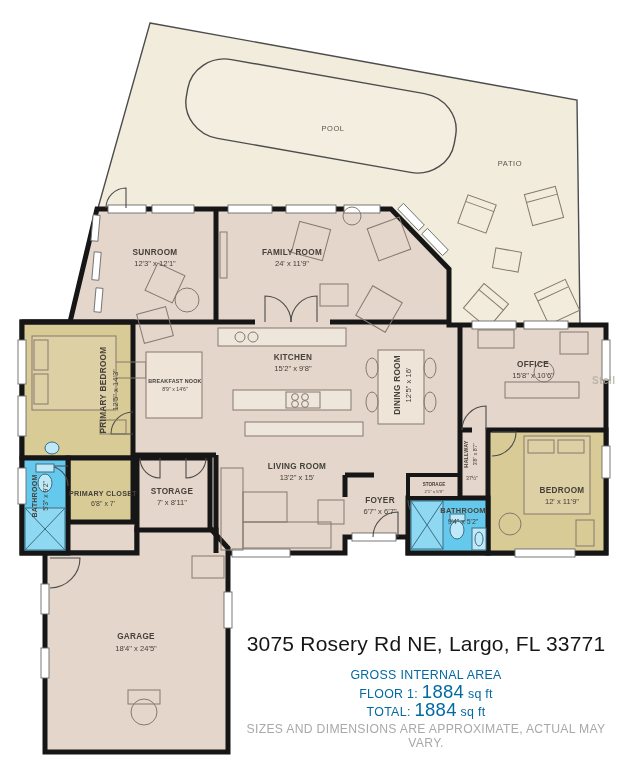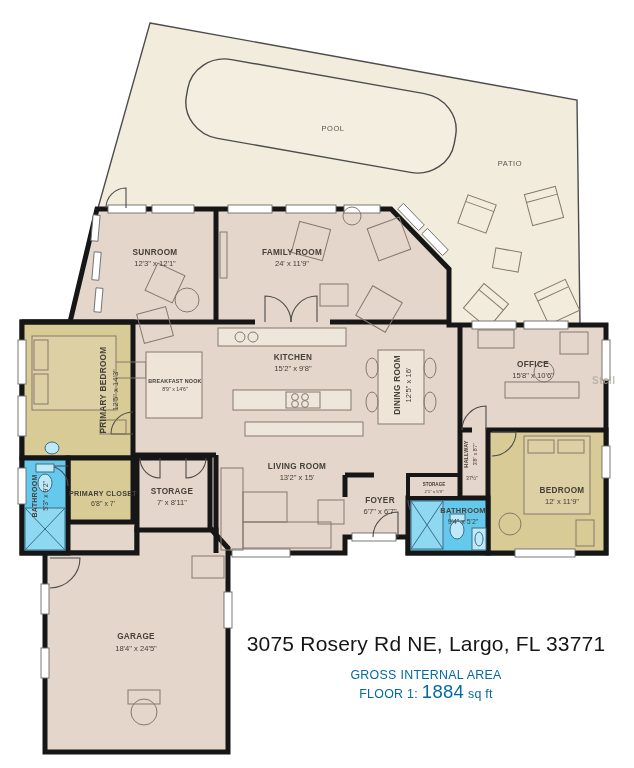--- a/index.html
+++ b/index.html
@@ -269,14 +269,20 @@
 </svg>
 
 <div class="footer">
   <div class="address">3075 Rosery Rd NE, Largo, FL 33771</div>
   <div class="line">GROSS INTERNAL AREA</div>
   <div class="line">
     <span>FLOOR 1:</span>
     <span class="bignum">1884</span>
     <span>sq ft</span>
   </div>
+  <div class="line">
+    <span>TOTAL:</span>
+    <span class="bignum">1884</span>
+    <span>sq ft</span>
+  </div>
+  <div class="disclaimer">SIZES AND DIMENSIONS ARE APPROXIMATE, ACTUAL MAY VARY.</div>
 </div>
 </div>
 
 </body></html>

